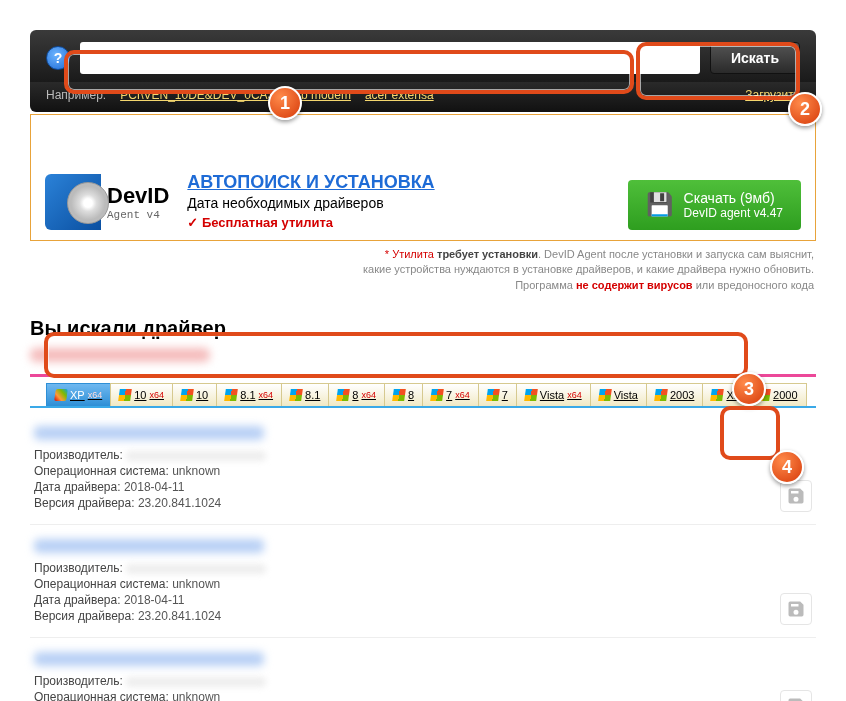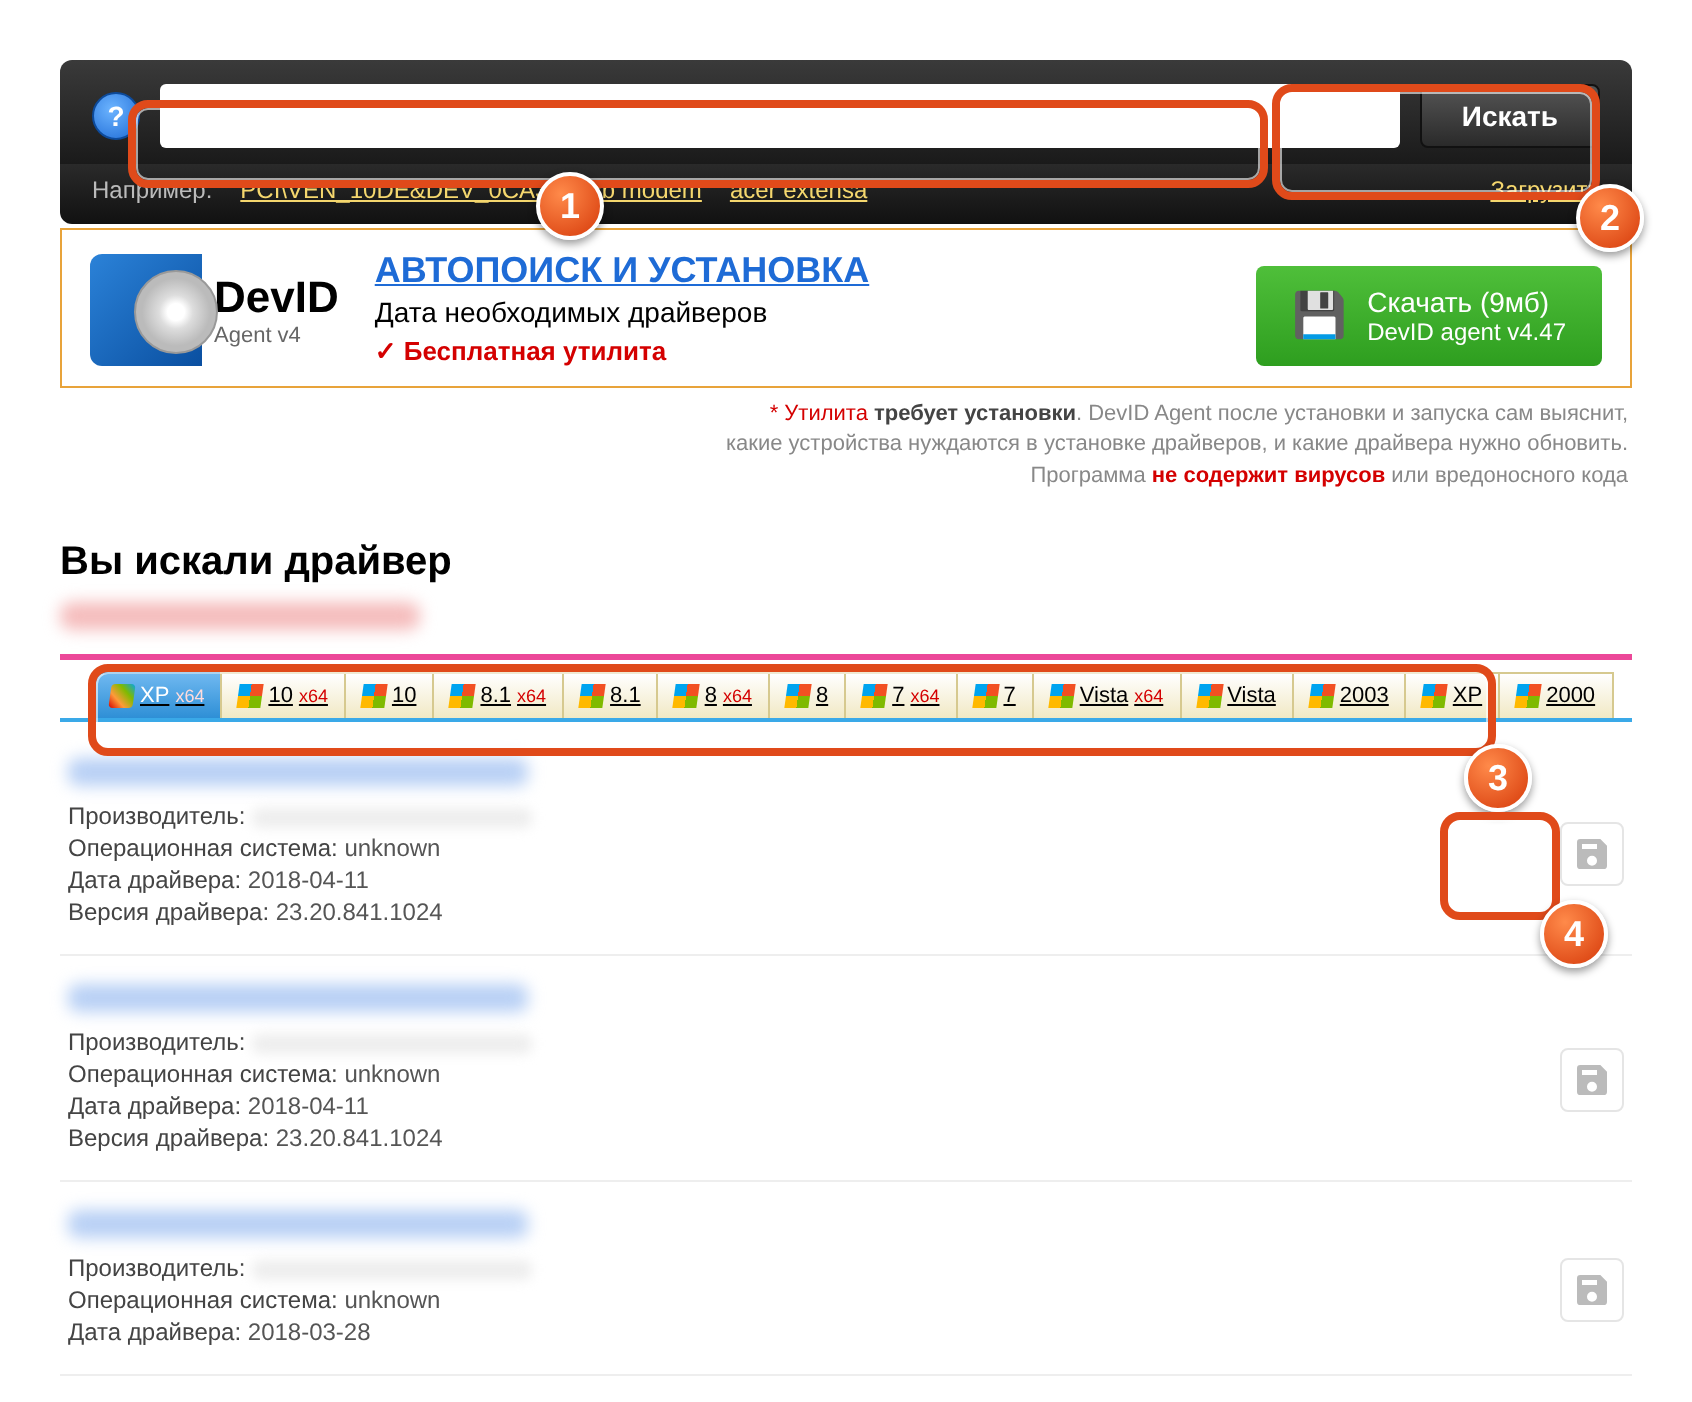--- a/index.html
+++ b/index.html
@@ -11,22 +11,22 @@
   .search-btn { background: linear-gradient(#555,#2a2a2a); color: #fff; border: 1px solid #111; border-radius: 4px; padding: 7px 20px; font-size: 14px; cursor: pointer; font-weight: bold; }
   .examples-row { background: linear-gradient(#2a2a2a,#111); padding: 6px 16px 10px; font-size: 12px; color: #ccc; display: flex; gap: 14px; border-radius: 0 0 6px 6px; }
   .examples-row .lbl { color: #bbb; }
   .examples-row a { color: #f5d76e; text-decoration: underline; }
   .examples-row .spacer { flex: 1; }
   .promo { border: 1px solid #e8a33a; margin-top: 2px; padding: 10px 14px; display: flex; align-items: flex-end; gap: 18px; }
   .promo-logo { display: flex; align-items: center; gap: 6px; }
   .disc { width: 56px; height: 56px; background: linear-gradient(135deg,#2b82d8,#0a4fa0); border-radius: 6px 0 0 6px; position: relative; }
   .disc::after { content:""; position:absolute; width:40px; height:40px; border-radius:50%; background:radial-gradient(circle,#fff 15%,#ddd 30%,#bbb 60%); top:8px; left:22px; border:1px solid #999;}
   .logo-text { font-size: 22px; font-weight: bold; }
-  .logo-text small { display:block; font-size:11px; color:#666; font-weight:normal;}
-  .promo-mid { flex:1; }
+  .logo-text small { display:block; font-size:11px; color:#666; font-weight:normal;font-family:Liberation Mono, monospace;}
+  .promo-mid { flex:1;margin-top:47px; }
   .promo-mid .t1 { color:#1e6bd6; font-size:18px; font-weight:bold; text-decoration:underline; }
   .promo-mid .t2 { font-size:14px; margin-top:2px; }
   .promo-mid .t3 { color:#d40000; font-size:13px; margin-top:4px; font-weight:bold; }
   .promo-mid .t3::before { content:"✓ "; }
   .dl-btn { background: linear-gradient(#4fbf3a,#2e9e1f); color:#fff; border:none; border-radius:4px; padding:10px 18px; display:flex; align-items:center; gap:10px; cursor:pointer; }
   .dl-btn .save-glyph { font-size:22px; }
   .dl-btn .lines { text-align:left; }
   .dl-btn .l1 { font-size:14px; }
   .dl-btn .l2 { font-size:12px; }
   .fine { font-size:11px; color:#888; text-align:right; margin:6px 2px 0; line-height:1.4; }
@@ -36,21 +36,21 @@
   .h-search { font-size:20px; margin:24px 0 8px; }
   .blur-line { width:180px; height:14px; background:#f5bcbc; filter:blur(4px); border-radius:6px; margin-bottom:12px; }
   .os-tabs { display:flex; gap:0; border-top:3px solid #ec4899; border-bottom:2px solid #3aa9e8; padding:6px 16px 0; overflow:hidden;text-decoration:underline; }
   .os-tab { border:1px solid #d6c98f; border-bottom:none; background:linear-gradient(#fff,#f1e9c4); padding:5px 8px; font-size:11px; display:flex; align-items:center; gap:3px; white-space:nowrap; cursor:pointer; margin-right:-1px; }
   .os-tab.active { background:linear-gradient(#6fb8f0,#2e8fd6); color:#fff; border-color:#2e8fd6; }
   .os-tab .x64 { color:#d40000; font-size:9px; vertical-align:super; }
   .os-tab.active .x64 { color:#ffdcdc; }
   .winflag { width:12px; height:12px; display:inline-block; background:conic-gradient(#f25022 0 25%,#7fba00 0 50%,#ffb900 0 75%,#00a4ef 0); transform:skewX(-8deg); }
   .winflag.xp { background:linear-gradient(45deg,#d40000,#ff9a3a,#7fba00,#00a4ef); border-radius:2px; }
   .results { padding:4px 0; }
-  .result { border-bottom:1px solid #eee; padding:14px 4px 12px; display:flex; gap:16px; align-items:center; }
+  .result { border-bottom:1px solid #eee; padding:14px 4px 12px; display:flex; gap:16px; align-items:flex-end; }
   .result .info { flex:1; }
   .result .title-blur { width:230px; height:14px; background:#b8d0f5; filter:blur(4px); border-radius:5px; margin-bottom:8px; }
   .result .row { font-size:12px; color:#555; margin:2px 0; }
   .result .row .k { color:#444; }
   .result .row .blurv { display:inline-block; width:140px; height:10px; background:#eee; filter:blur(3px); border-radius:4px; vertical-align:middle; }
   .save-icon { width:32px; height:32px; color:#bbb; cursor:pointer; display:flex; align-items:center; justify-content:center; border:1px solid #e5e5e5; border-radius:4px; margin-top:10px; }
   .save-icon svg { width:20px; height:20px; fill:#bbb; }
   .callout { position:absolute; border:4px solid #e04a1a; border-radius:10px; box-shadow:0 0 0 1px rgba(255,255,255,.6) inset; pointer-events:none; }
   .badge { position:absolute; width:34px; height:34px; border-radius:50%; background:radial-gradient(circle at 35% 30%,#ff8a4a,#d63a0a); color:#fff; font-weight:bold; display:flex; align-items:center; justify-content:center; font-size:18px; border:2px solid #fff; box-shadow:0 2px 4px rgba(0,0,0,.4); pointer-events:none; }
 </style>

